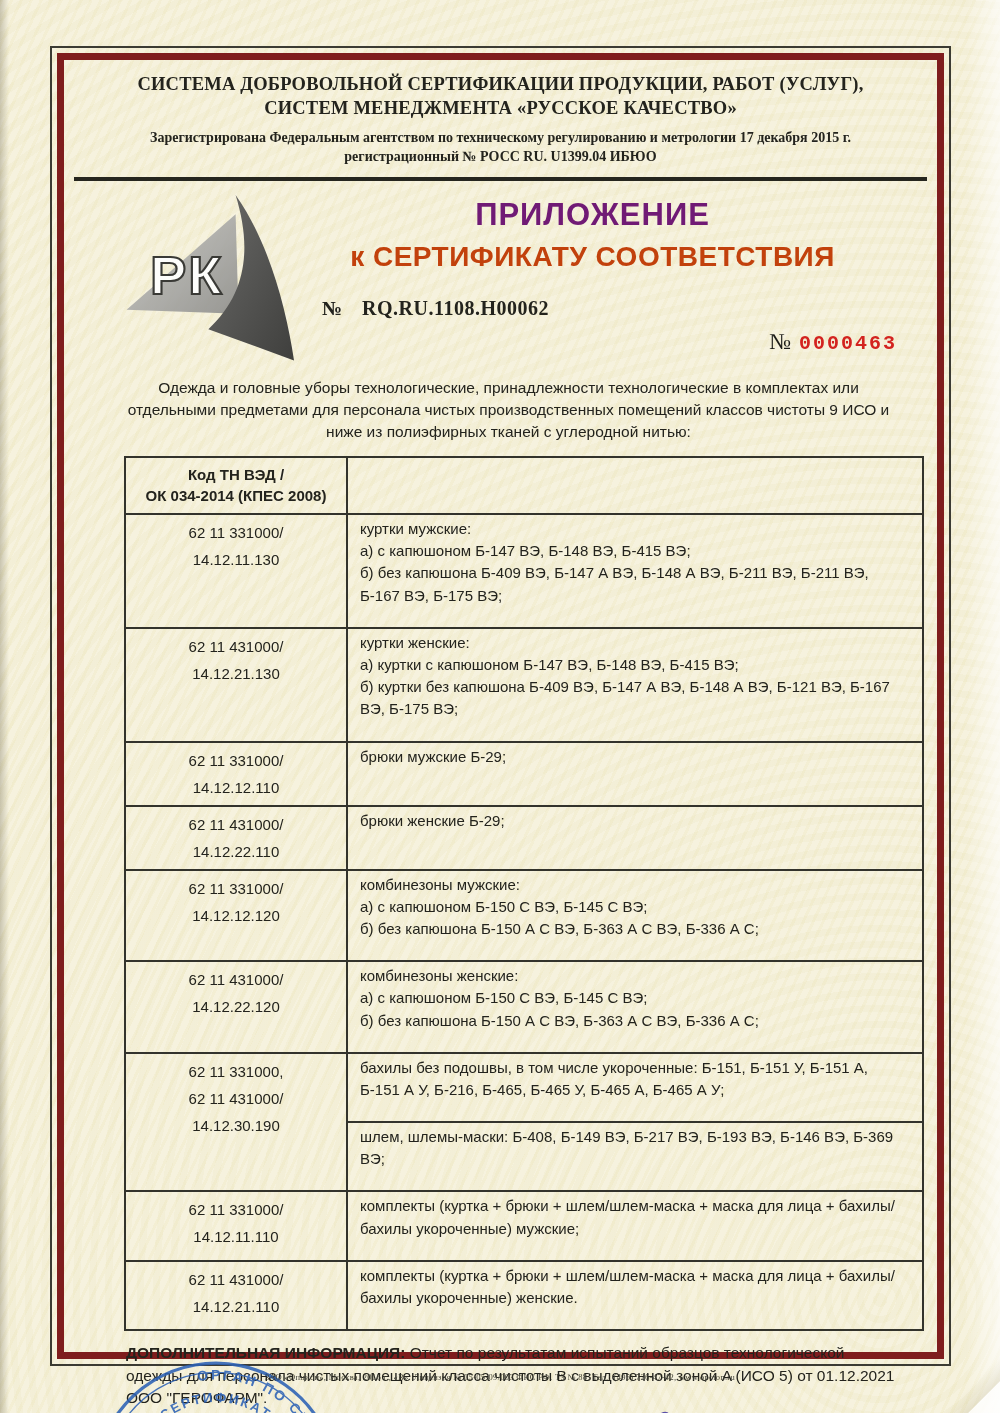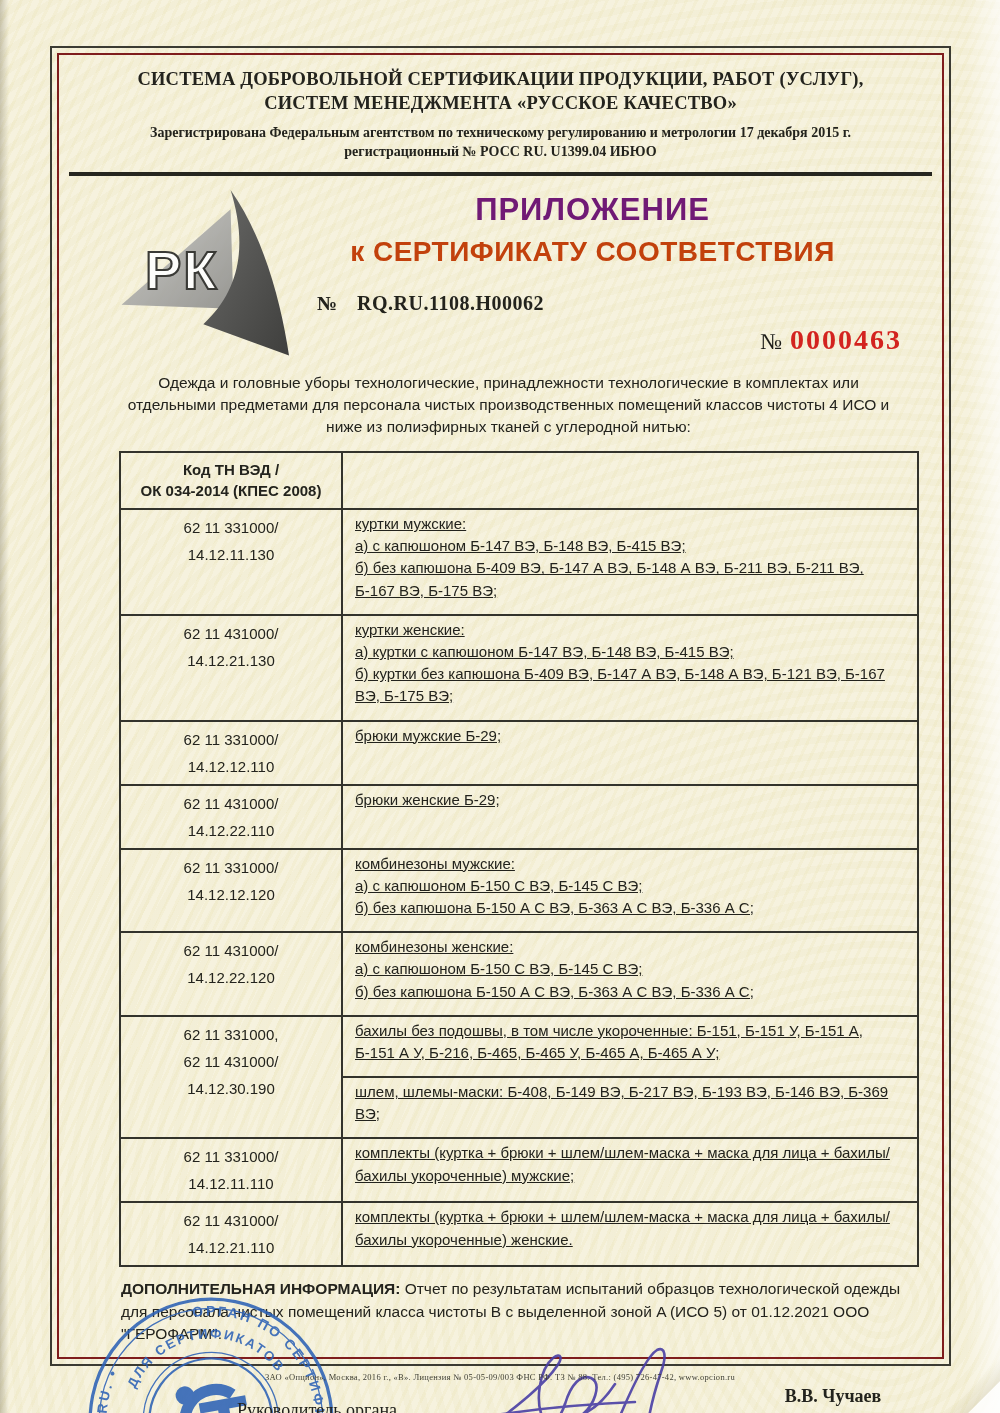--- a/index.html
+++ b/index.html
@@ -21,54 +21,54 @@
   }
   .edge-left { position:absolute; left:0; top:0; bottom:0; width:9px;
     background:linear-gradient(to right, rgba(70,64,40,0.25), rgba(70,64,40,0)); }
   .edge-right { position:absolute; right:0; top:0; bottom:0; width:34px;
     background:linear-gradient(to left, rgba(255,255,255,0.65), rgba(255,255,255,0)); }
   .corner-curl { position:absolute; right:0; bottom:0; width:70px; height:85px;
     background:linear-gradient(315deg, rgba(255,255,255,0.8) 0 22px, rgba(180,170,130,0.25) 23px, rgba(255,255,255,0) 40px); }
 
   .frame { position:absolute; left:50px; top:46px; width:901px; height:1320px;
     border:2px solid #3b3b33; }
-  .frame-inner { position:absolute; inset:5px; border:2px solid #7f1d1d; padding:0 10px; }
+  .frame-inner { position:absolute; inset:5px; border:7px solid #7f1d1d; padding:0 10px; }
 
   
   .header-box { padding:12px 6px 10px; border-bottom:4px solid #26261f; text-align:center; }
   .h-main { font-family:"Liberation Serif", serif; font-weight:bold; font-size:18.5px; line-height:1.32; letter-spacing:0.2px; }
   .h-reg  { margin-top:8px; font-family:"Liberation Serif", serif; font-weight:bold; font-size:14px; line-height:1.35; }
 
   
   .title-area { position:relative; height:188px; }
   .logo-svg { position:absolute; left:44px; top:10px; width:205px; height:185px; }
   .t1 { position:absolute; left:230px; right:46px; top:16px; text-align:center;
         font-weight:bold; font-size:31px; letter-spacing:1px; color:#701a75; }
   .t2 { position:absolute; left:230px; right:46px; top:60px; text-align:center;
         font-weight:bold; font-size:28px; letter-spacing:0.5px; color:#c2410c; }
   .certno { position:absolute; left:248px; top:116px; font-family:"Liberation Serif", serif;
         font-weight:bold; font-size:20px; }
   .certno .val { margin-left:20px; letter-spacing:0.5px; }
   .formno { position:absolute; right:30px; top:148px; white-space:nowrap; }
   .formno .lbl { font-family:"Liberation Serif", serif; font-size:23px; color:#1c1c18; }
-  .formno .val { font-family:Liberation Serif, serif; font-weight:bold; font-size:28px;
+  .formno .val { font-family:Liberation Mono, monospace; font-weight:bold; font-size:20px;
         letter-spacing:2px; color:var(--red); margin-left:8px; }
 
   .intro { margin:8px 36px 0 52px; text-align:center; font-size:15.5px; line-height:1.42; }
 
   
   .ctable { margin:13px 0 0 50px; width:800px; border:2px solid #33332c; font-size:15px; line-height:1.48; }
   .trow { display:flex; border-top:2px solid #33332c; }
   .trow:first-child { border-top:none; }
   .code, .th1 { width:222px; flex:0 0 222px; border-right:2px solid #33332c;
         text-align:center; padding:4px 4px; white-space:pre-line; }
   .code { line-height:1.8; }
   .th1 { font-weight:bold; line-height:1.45; padding-top:6px; padding-bottom:6px; }
   .th2 { flex:1; font-weight:bold; display:flex; align-items:center; justify-content:center; }
-  .prod { flex:1; padding:3px 12px 12px; white-space:pre-line;text-decoration:underline; }
+  .prod { flex:1; padding:3px 12px 20px; white-space:pre-line; }
   .prod-stack { flex:1; display:flex; flex-direction:column; }
   .prod-stack .prod { flex:1; }
   .prod-stack .prod + .prod { border-top:2px solid #33332c; }
 
   .additional { margin:11px 26px 0 52px; font-size:15.5px; line-height:1.45; }
   .additional b { font-weight:bold; }
 
   
   .sig-area { position:relative; height:148px; margin-top:12px; }
   .stamp-svg { position:absolute; left:14px; top:-66px; width:256px; height:256px;
@@ -123,21 +123,21 @@
       <div class="t1">ПРИЛОЖЕНИЕ</div>
       <div class="t2">к СЕРТИФИКАТУ СООТВЕТСТВИЯ</div>
       <div class="certno">
         <span>№</span><span class="val">RQ.RU.1108.H00062</span>
       </div>
       <div class="formno">
         <span class="lbl">№</span><span class="val">0000463</span>
       </div>
     </div>
 
-    <div class="intro">Одежда и головные уборы технологические, принадлежности технологические в комплектах или отдельными предметами для персонала чистых производственных помещений классов чистоты 4 ИСО и ниже из полиэфирных тканей с углеродной нитью:</div>
+    <div class="intro">Одежда и головные уборы технологические, принадлежности технологические в комплектах или отдельными предметами для персонала чистых производственных помещений классов чистоты 9 ИСО и ниже из полиэфирных тканей с углеродной нитью:</div>
 
     <div class="ctable">
       <div class="trow">
         <div class="th1">Код ТН ВЭД /
 ОК 034-2014 (КПЕС 2008)</div>
       </div>
       <div class="trow">
         <div class="code">62 11 331000/
 14.12.11.130</div>
         <div class="prod">куртки мужские:

